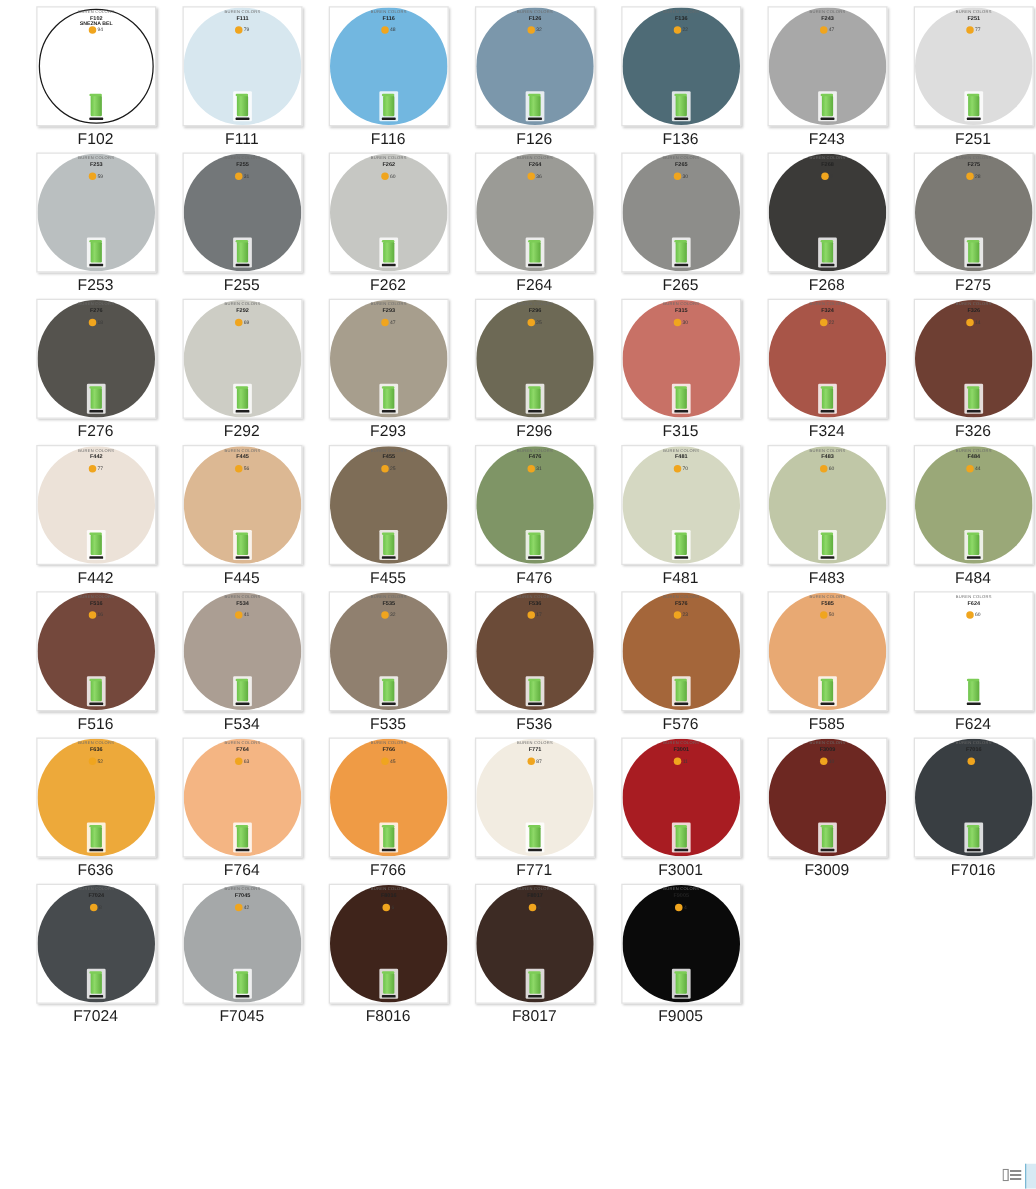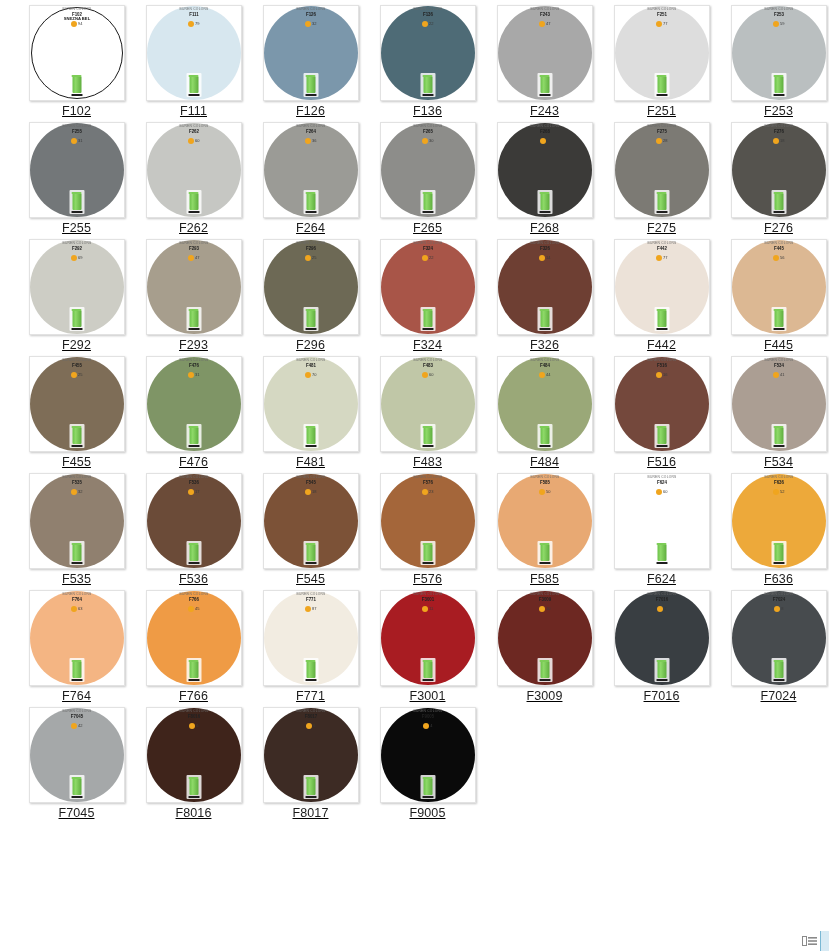--- a/index.html
+++ b/index.html
@@ -17,21 +17,20 @@
     position: relative;
   }
 
   #swatch-grid {
     display: grid;
     grid-template-columns: repeat(7, 117px);
     grid-auto-rows: 117px;
     column-gap: 0px;
     row-gap: 0px;
     padding: 5px 0 0 18px;
-    text-decoration: underline;
   }
 
   .swatch-cell {
     width: 117px;
     height: 117px;
     display: flex;
     flex-direction: column;
     align-items: center;
   }
 
@@ -232,20 +231,40 @@
           <div class="can-body">
             <div class="can-lid"></div>
           </div>
           <div class="can-base"></div>
         </div>
       </div>
       <div class="swatch-label">F111</div>
     </div>
     <div class="swatch-cell">
       <div class="swatch-card">
+        <div class="swatch-disc" style="background: rgb(114, 183, 224);"></div>
+        <div class="card-header">
+          <span class="brand-line">BUREN COLORS</span>
+          <span class="code-line">F116</span>
+        </div>
+        <div class="lrv-badge">
+          <span class="lrv-dot" style="background: rgb(240, 165, 30);"></span>
+          <span class="lrv-value">48</span>
+        </div>
+        <div class="paint-can">
+          <div class="can-body">
+            <div class="can-lid"></div>
+          </div>
+          <div class="can-base"></div>
+        </div>
+      </div>
+      <div class="swatch-label">F116</div>
+    </div>
+    <div class="swatch-cell">
+      <div class="swatch-card">
         <div class="swatch-disc" style="background: rgb(123, 151, 171);"></div>
         <div class="card-header">
           <span class="brand-line">BUREN COLORS</span>
           <span class="code-line">F126</span>
         </div>
         <div class="lrv-badge">
           <span class="lrv-dot" style="background: rgb(240, 165, 30);"></span>
           <span class="lrv-value">32</span>
         </div>
         <div class="paint-can">
@@ -532,20 +551,40 @@
           <div class="can-body">
             <div class="can-lid"></div>
           </div>
           <div class="can-base"></div>
         </div>
       </div>
       <div class="swatch-label">F296</div>
     </div>
     <div class="swatch-cell">
       <div class="swatch-card">
+        <div class="swatch-disc" style="background: rgb(200, 113, 102);"></div>
+        <div class="card-header">
+          <span class="brand-line">BUREN COLORS</span>
+          <span class="code-line">F315</span>
+        </div>
+        <div class="lrv-badge">
+          <span class="lrv-dot" style="background: rgb(240, 165, 30);"></span>
+          <span class="lrv-value">30</span>
+        </div>
+        <div class="paint-can">
+          <div class="can-body">
+            <div class="can-lid"></div>
+          </div>
+          <div class="can-base"></div>
+        </div>
+      </div>
+      <div class="swatch-label">F315</div>
+    </div>
+    <div class="swatch-cell">
+      <div class="swatch-card">
         <div class="swatch-disc" style="background: rgb(168, 85, 72);"></div>
         <div class="card-header">
           <span class="brand-line">BUREN COLORS</span>
           <span class="code-line">F324</span>
         </div>
         <div class="lrv-badge">
           <span class="lrv-dot" style="background: rgb(240, 165, 30);"></span>
           <span class="lrv-value">22</span>
         </div>
         <div class="paint-can">
@@ -789,40 +828,20 @@
           <span class="lrv-value">17</span>
         </div>
         <div class="paint-can">
           <div class="can-body">
             <div class="can-lid"></div>
           </div>
           <div class="can-base"></div>
         </div>
       </div>
       <div class="swatch-label">F536</div>
-    </div>
-    <div class="swatch-cell">
-      <div class="swatch-card">
-        <div class="swatch-disc" style="background: rgb(124, 82, 55);"></div>
-        <div class="card-header">
-          <span class="brand-line">BUREN COLORS</span>
-          <span class="code-line">F545</span>
-        </div>
-        <div class="lrv-badge">
-          <span class="lrv-dot" style="background: rgb(240, 165, 30);"></span>
-          <span class="lrv-value">18</span>
-        </div>
-        <div class="paint-can">
-          <div class="can-body">
-            <div class="can-lid"></div>
-          </div>
-          <div class="can-base"></div>
-        </div>
-      </div>
-      <div class="swatch-label">F545</div>
     </div>
     <div class="swatch-cell">
       <div class="swatch-card">
         <div class="swatch-disc" style="background: rgb(164, 102, 58);"></div>
         <div class="card-header">
           <span class="brand-line">BUREN COLORS</span>
           <span class="code-line">F576</span>
         </div>
         <div class="lrv-badge">
           <span class="lrv-dot" style="background: rgb(240, 165, 30);"></span>

